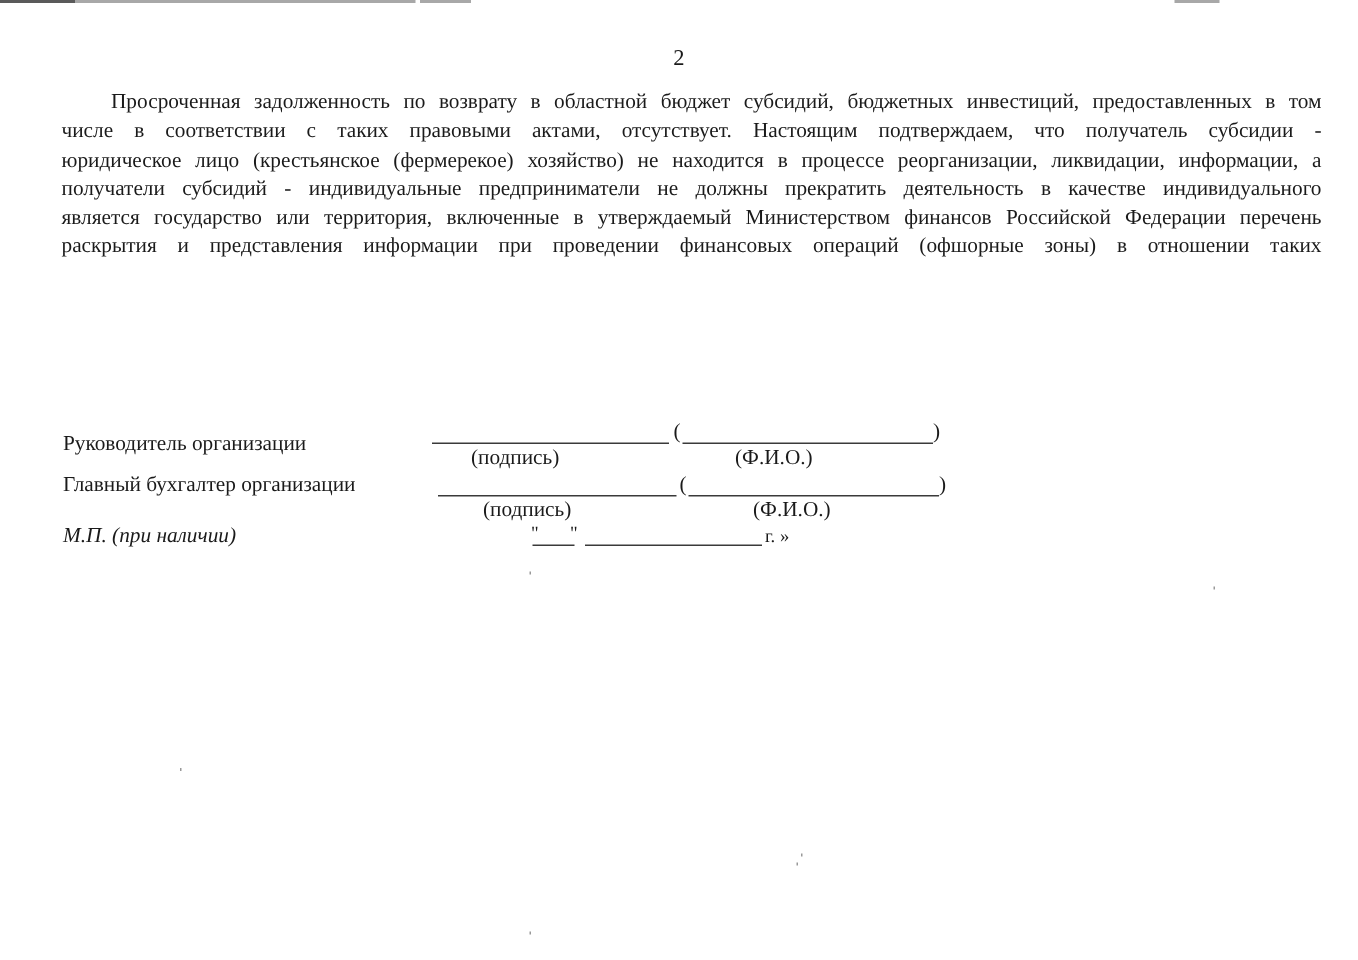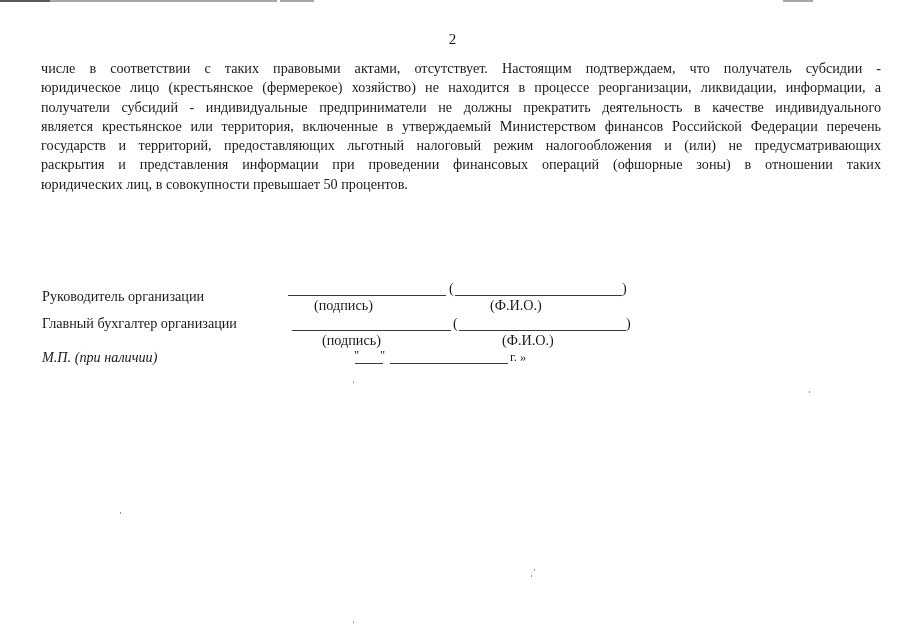--- a/index.html
+++ b/index.html
@@ -87,27 +87,26 @@
 <body>
 
 <div class="top-bar bar-1"></div>
 <div class="top-bar bar-2"></div>
 <div class="top-bar bar-3"></div>
 <div class="top-bar bar-4"></div>
 
 <div class="page-number">2</div>
 
 <div class="body-paragraph">
+  <span class="line first">Просроченная задолженность по возврату в областной бюджет субсидий, бюджетных инвестиций, предоставленных в том</span>
   <span class="line">числе в соответствии с таких правовыми актами, отсутствует. Настоящим подтверждаем, что получатель субсидии -</span>
   <span class="line">юридическое лицо (крестьянское (фермерекое) хозяйство) не находится в процессе реорганизации, ликвидации, информации, а</span>
   <span class="line">получатели субсидий - индивидуальные предприниматели не должны прекратить деятельность в качестве индивидуального</span>
-  <span class="line">является крестьянское или территория, включенные в утверждаемый Министерством финансов Российской Федерации перечень</span>
-  <span class="line">государств и территорий, предоставляющих льготный налоговый режим налогообложения и (или) не предусматривающих</span>
+  <span class="line">является государство или территория, включенные в утверждаемый Министерством финансов Российской Федерации перечень</span>
   <span class="line">раскрытия и представления информации при проведении финансовых операций (офшорные зоны) в отношении таких</span>
-  <span class="line left">юридических лиц, в совокупности превышает 50 процентов.</span>
 </div>
 
 <div class="sig-label" style="top:288px;">Руководитель организации</div>
 <div class="sig-line" style="top:295px; left:288px; width:158px;"></div>
 <div class="paren" style="top:280px; left:449px;">(</div>
 <div class="sig-line" style="top:295px; left:455px; width:167px;"></div>
 <div class="paren" style="top:280px; left:622px;">)</div>
 <div class="caption" style="top:297px; left:314px;">(подпись)</div>
 <div class="caption" style="top:297px; left:490px;">(Ф.И.О.)</div>
 

